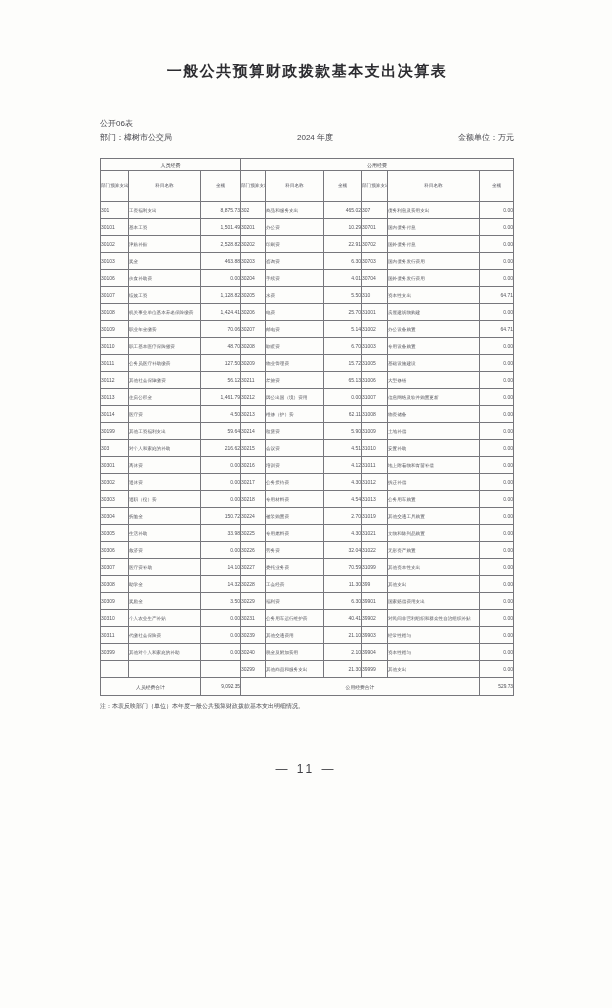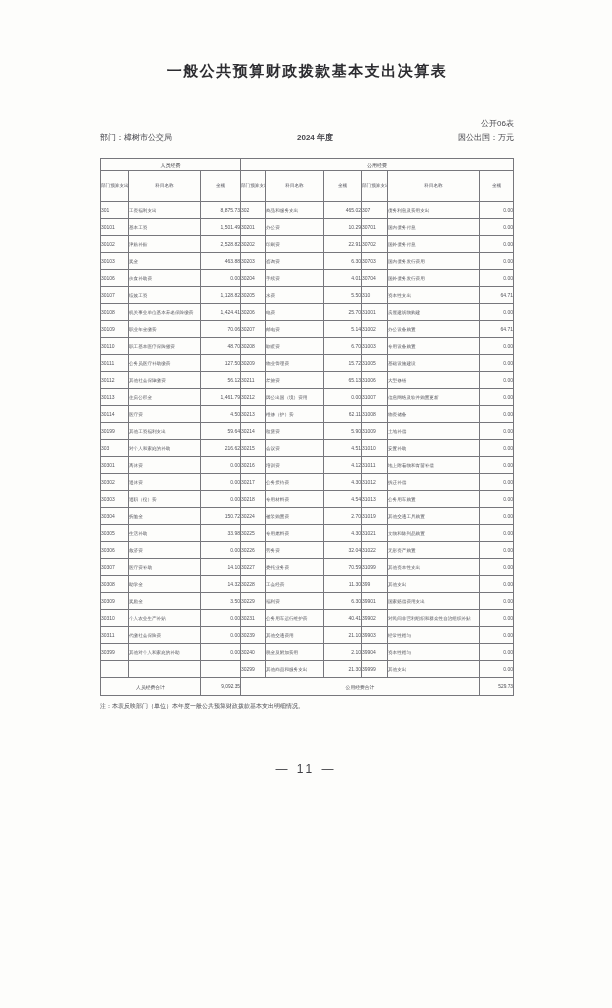--- a/index.html
+++ b/index.html
@@ -11,24 +11,24 @@
     color:#3c3c40;
     overflow:hidden;
   }
   .content { position:absolute; left:100px; top:62px; width:414px; }
   .title {
     margin:0 0 14px 0;
     text-align:center;
     font-size:15px; font-weight:bold; letter-spacing:1.5px;
     color:#2c2c30;
   }
-  .table-code { text-align:right; font-size:8px; color:#45454b; margin-bottom:3px;margin-top:37px; }
+  .table-code { font-size:8px; color:#45454b; margin-bottom:3px;margin-top:37px; }
   .meta { display:flex; justify-content:space-between; align-items:flex-end;
           font-size:8px; color:#45454b; margin-bottom:15px; }
-  .meta .m-center { flex:1; text-align:center;font-weight:bold; }
+  .meta .m-center { flex:1; text-align:center; }
   .meta .m-left, .meta .m-right { white-space:nowrap; }
 
   table.fin {
     border-collapse:collapse; table-layout:fixed;
     width:413px; font-size:5px; color:#55555c;
   }
   table.fin td {
     border:1px solid #77777c;
     padding:0; vertical-align:middle;
     overflow:hidden; white-space:nowrap;
@@ -55,21 +55,21 @@
 <div class="page">
   <div class="content">
 
     <h1 class="title">一般公共预算财政拨款基本支出决算表</h1>
 
     <div class="table-code">公开06表</div>
 
     <div class="meta">
       <span class="m-left">部门：樟树市公交局</span>
       <span class="m-center">2024 年度</span>
-      <span class="m-right">因公出国：万元</span>
+      <span class="m-right">金额单位：万元</span>
     </div>
 
     <table class="fin">
       <colgroup>
         <col style="width:28px">
           <col style="width:72px">
           <col style="width:40px">
         <col style="width:25px">
           <col style="width:58px">
           <col style="width:38px">

